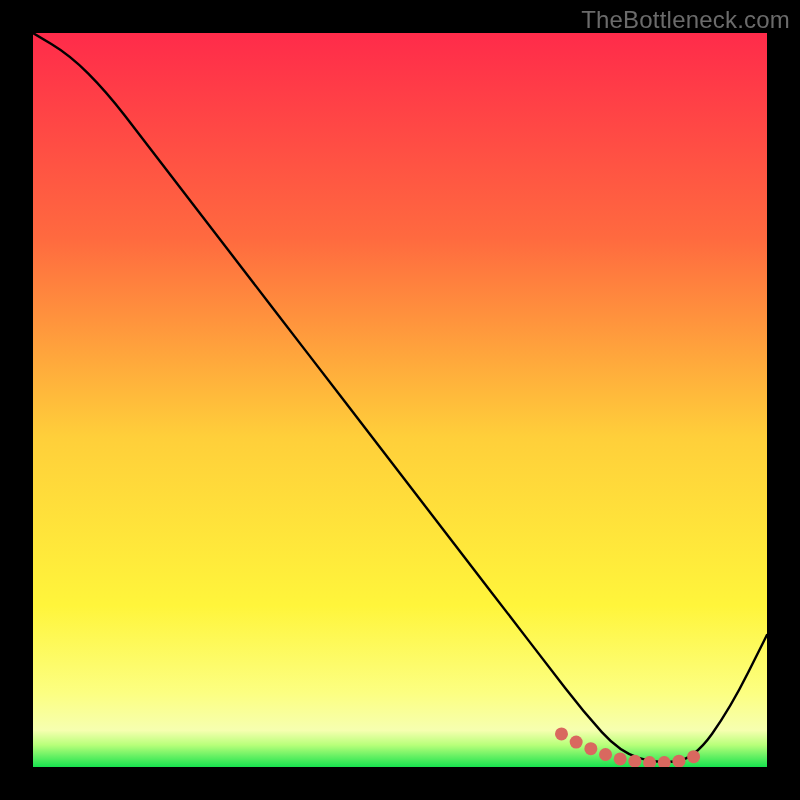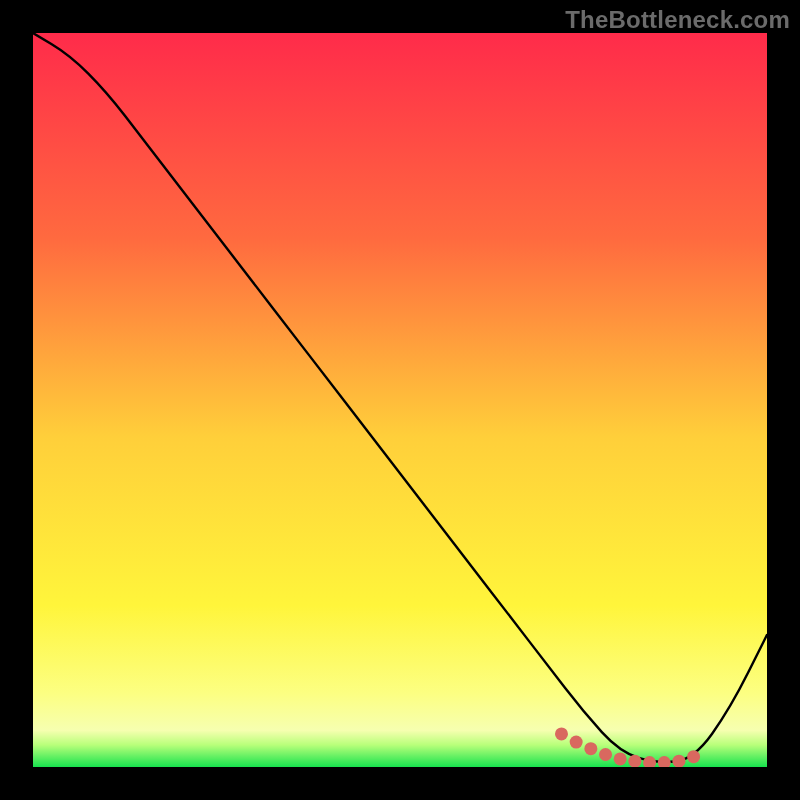--- a/index.html
+++ b/index.html
@@ -23,21 +23,21 @@
     width: 734px;
     height: 734px;
     overflow: hidden;
   }
   .watermark {
     position: absolute;
     top: 6px;
     right: 10px;
     font-family: Arial, Helvetica, sans-serif;
     font-size: 24px;
-    font-weight: 700;
+    font-weight: 400;
     color: #6b6b6b;
     letter-spacing: 0.2px;
     user-select: none;
   }
   svg {
     display: block;
   }
 </style>
 </head>
 <body>

